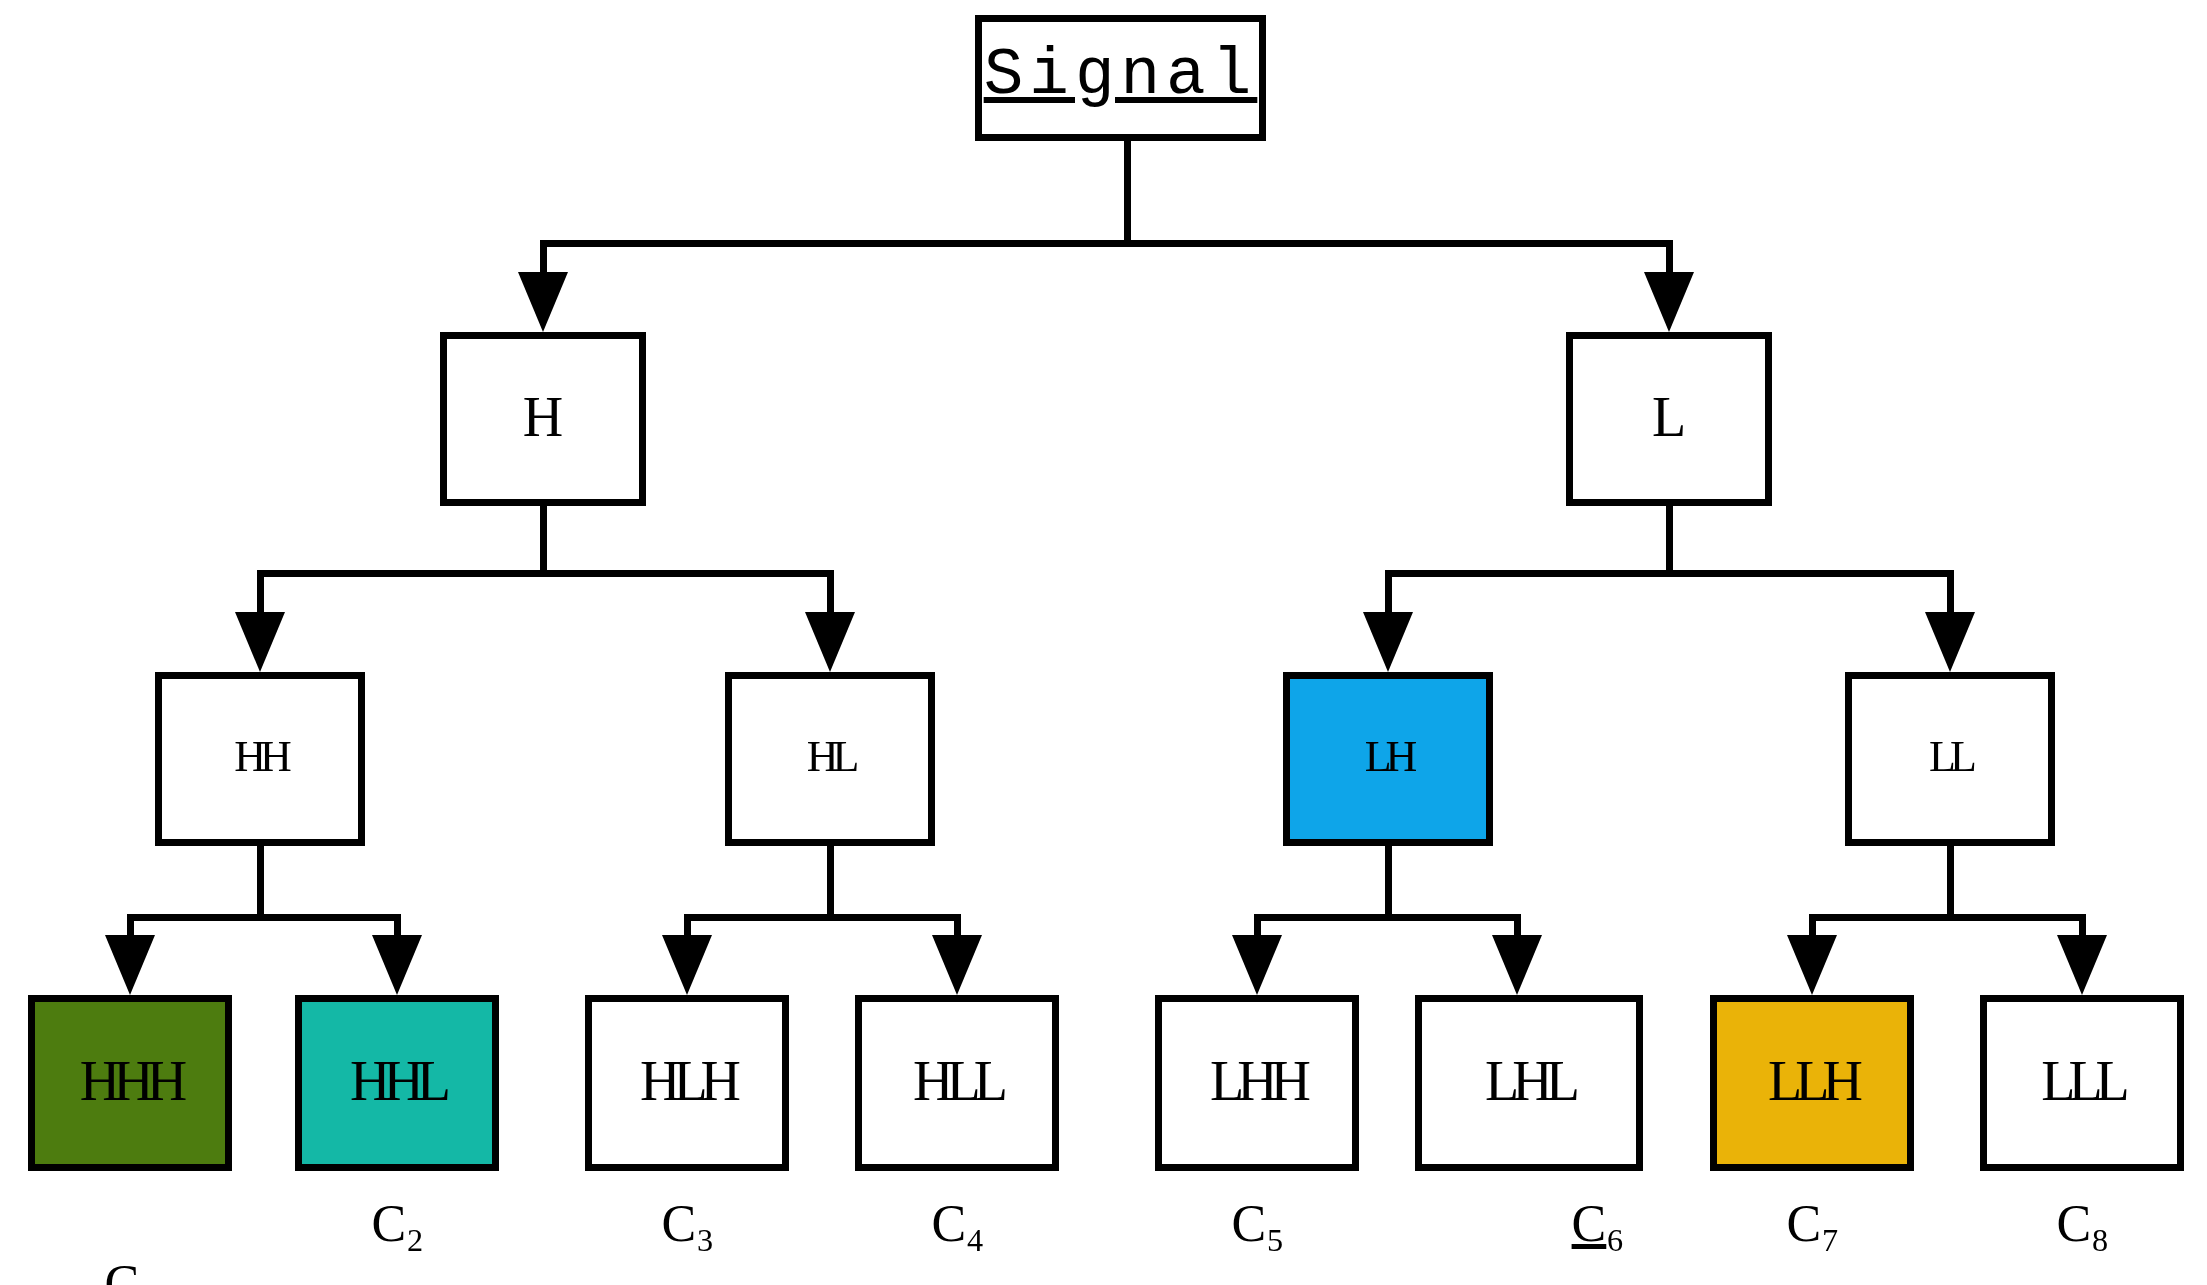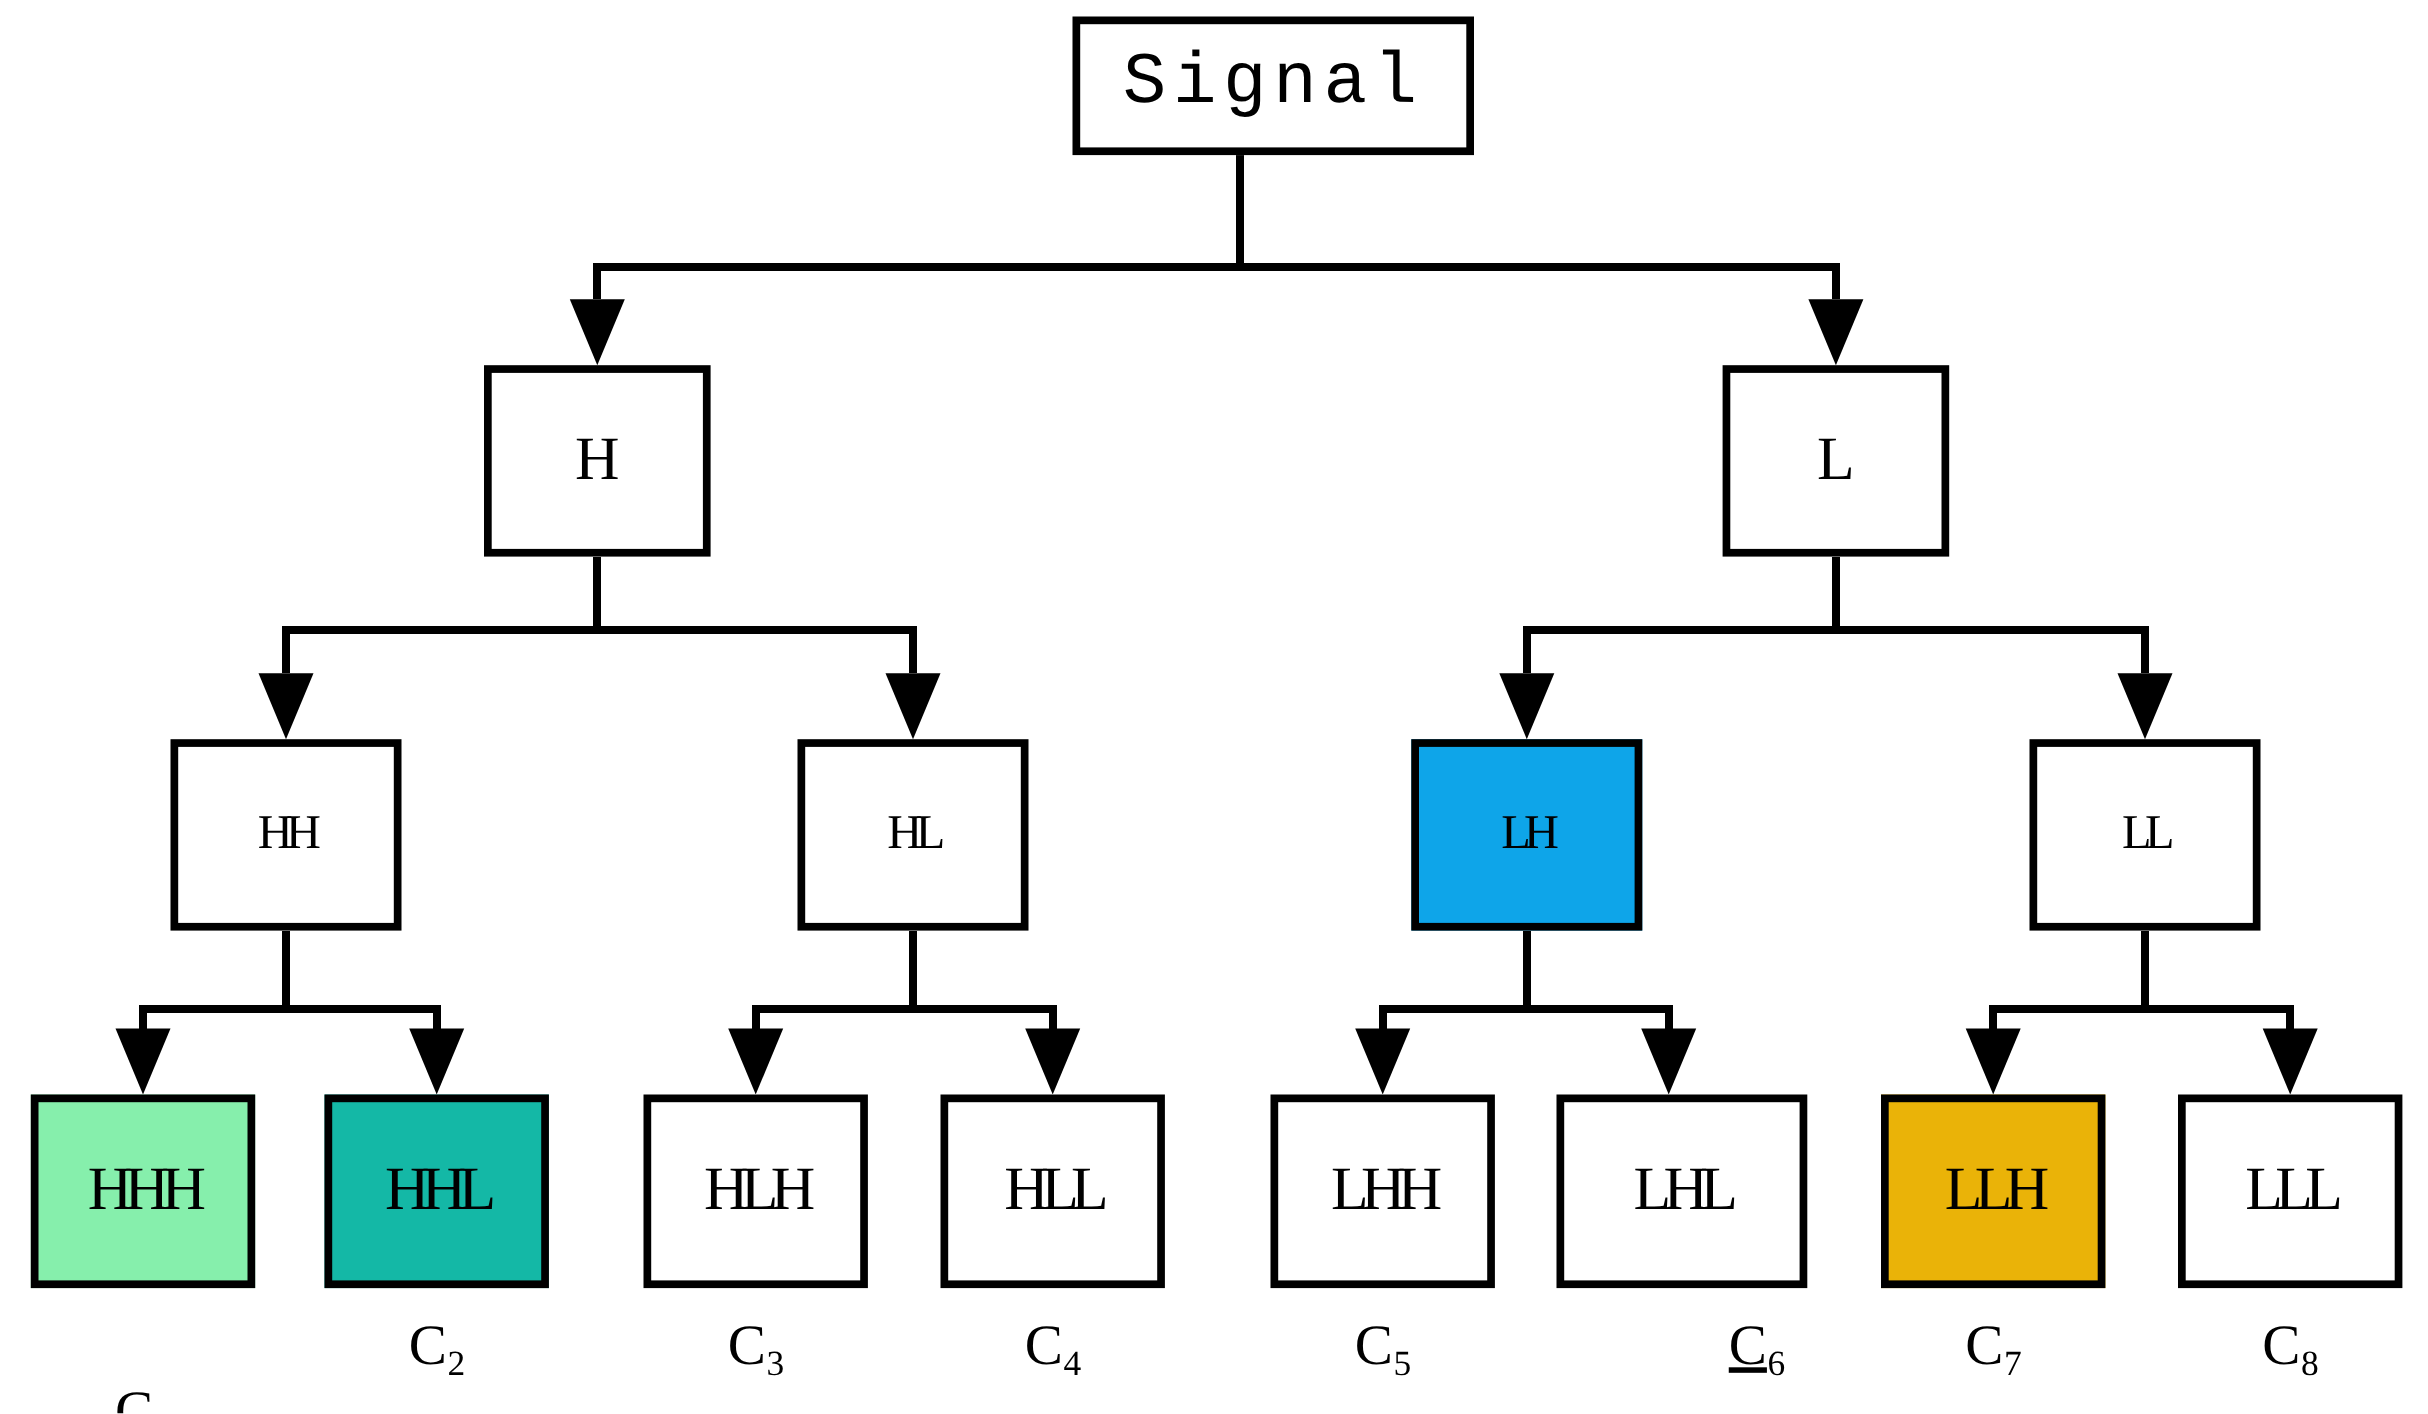--- a/index.html
+++ b/index.html
@@ -109,42 +109,42 @@
       <polygon points="1492,935 1542,935 1517,995" fill="#000000"></polygon>
       <line x1="1950" y1="846" x2="1950" y2="917" stroke="#000000" stroke-width="7" shape-rendering="crispEdges"></line>
       <line x1="1808.5" y1="917" x2="2085.5" y2="917" stroke="#000000" stroke-width="7" shape-rendering="crispEdges"></line>
       <line x1="1812" y1="917" x2="1812" y2="935" stroke="#000000" stroke-width="7" shape-rendering="crispEdges"></line>
       <polygon points="1787,935 1837,935 1812,995" fill="#000000"></polygon>
       <line x1="2082" y1="917" x2="2082" y2="935" stroke="#000000" stroke-width="7" shape-rendering="crispEdges"></line>
       <polygon points="2057,935 2107,935 2082,995" fill="#000000"></polygon>
     </svg>
 
   <div id="nodes-layer">
-      <div class="node root" style="left: 975px; top: 15px; width: 365px; height: 126px; border-color: rgb(0, 0, 0); background: rgb(255, 255, 255);">
+      <div class="node root" style="left: 975px; top: 15px; width: 291px; height: 126px; border-color: rgb(0, 0, 0); background: rgb(255, 255, 255); text-decoration: underline;">
         <span class="lbl">Signal</span>
       </div>
       <div class="node lvl2" style="left: 440px; top: 332px; width: 206px; height: 174px; border-color: rgb(0, 0, 0); background: rgb(255, 255, 255);">
         <span class="lbl">H</span>
       </div>
       <div class="node lvl2" style="left: 1566px; top: 332px; width: 206px; height: 174px; border-color: rgb(0, 0, 0); background: rgb(255, 255, 255);">
         <span class="lbl">L</span>
       </div>
       <div class="node lvl3" style="left: 155px; top: 672px; width: 210px; height: 174px; border-color: rgb(0, 0, 0); background: rgb(255, 255, 255);">
         <span class="lbl">HH</span>
       </div>
       <div class="node lvl3" style="left: 725px; top: 672px; width: 210px; height: 174px; border-color: rgb(0, 0, 0); background: rgb(255, 255, 255);">
         <span class="lbl">HL</span>
       </div>
       <div class="node lvl3" style="left: 1283px; top: 672px; width: 210px; height: 174px; border-color: rgb(0, 0, 0); background: #0ea5e9;">
         <span class="lbl">LH</span>
       </div>
       <div class="node lvl3" style="left: 1845px; top: 672px; width: 210px; height: 174px; border-color: rgb(0, 0, 0); background: rgb(255, 255, 255);">
         <span class="lbl">LL</span>
       </div>
-      <div class="node lvl4" style="left: 28px; top: 995px; width: 204px; height: 176px; border-color: rgb(0, 0, 0); background: #86efac;">
+      <div class="node lvl4" style="left: 28px; top: 995px; width: 204px; height: 176px; border-color: rgb(0, 0, 0); background: #4d7c0f;">
         <span class="lbl">HHH</span>
       </div>
       <div class="node lvl4" style="left: 295px; top: 995px; width: 204px; height: 176px; border-color: rgb(0, 0, 0); background: #14b8a6;">
         <span class="lbl">HHL</span>
       </div>
       <div class="node lvl4" style="left: 585px; top: 995px; width: 204px; height: 176px; border-color: rgb(0, 0, 0); background: rgb(255, 255, 255);">
         <span class="lbl">HLH</span>
       </div>
       <div class="node lvl4" style="left: 855px; top: 995px; width: 204px; height: 176px; border-color: rgb(0, 0, 0); background: rgb(255, 255, 255);">
         <span class="lbl">HLL</span>

